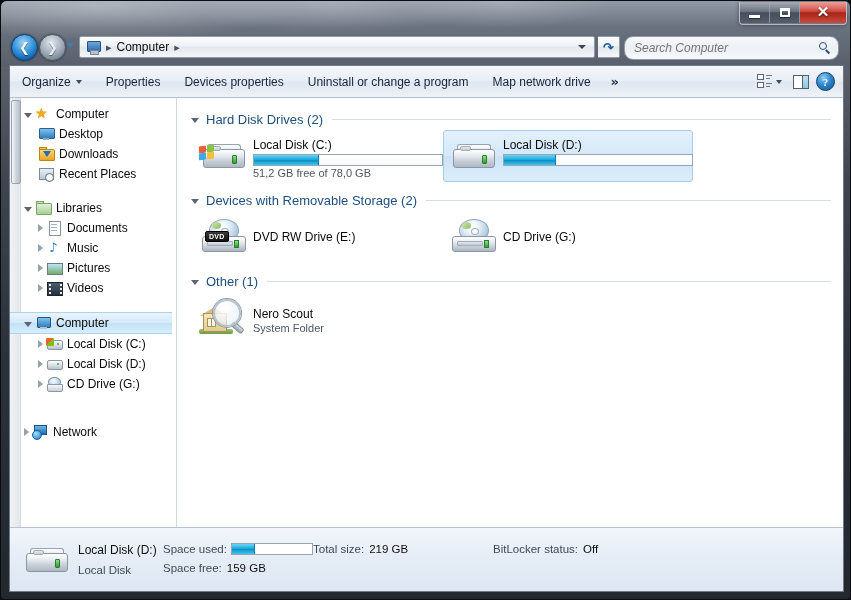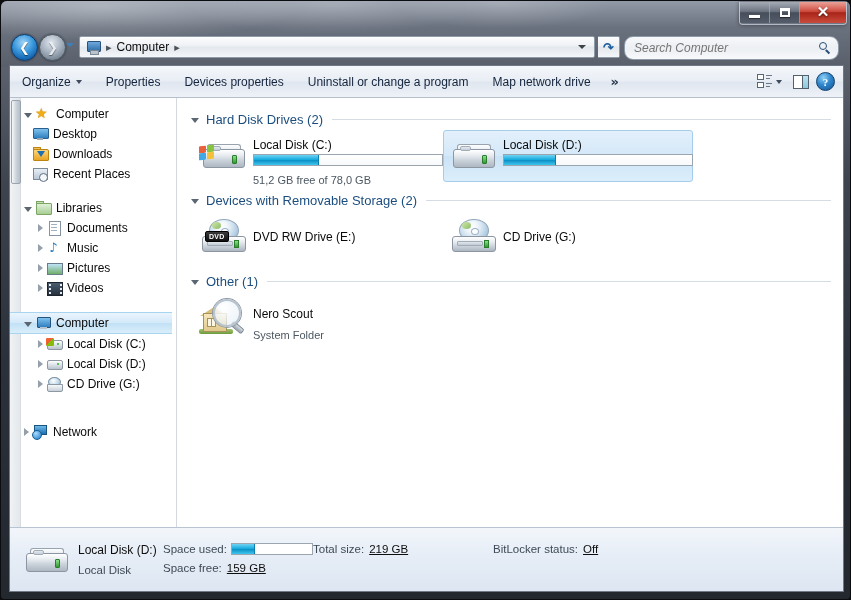--- a/index.html
+++ b/index.html
@@ -310,21 +310,21 @@
   #navpane-thumb {
     position: absolute; left: 1px; top: 2px; width: 8px; height: 82px;
     background: linear-gradient(90deg, #f6f8fa 0%, #cdd4dc 50%, #b4bdc7 100%);
     border: 1px solid #9aa4b0; border-radius: 2px;
   }
   #nav-list { padding: 6px 0 0 11px; }
   .nav-row {
     height: 20px; display: flex; align-items: center;
     padding-left: 3px; position: relative;
   }
-  .nav-row.indent1 { padding-left: 11px; }
+  .nav-row.indent1 { padding-left: 17px; }
   .nav-row.indent-child { padding-left: 17px; }
   .nav-label { margin-left: 5px; color: #0a0a0a; white-space: nowrap; }
   .nav-spacer { height: 14px; }
   .tri {
     width: 0; height: 0; flex: none;
     border-top: 4px solid transparent;
     border-bottom: 4px solid transparent;
     border-left: 5px solid #96a0ab;
     margin-right: 3px;
   }
@@ -502,21 +502,21 @@
     border: 1px solid transparent; border-radius: 3px;
     margin-bottom: 4px;
   }
   .tile.selected {
     background: linear-gradient(180deg, #e3f0fb 0%, #d4e8f8 50%, #cbe3f6 51%, #dceefb 100%);
     border: 1px solid #a3cdea;
   }
   .tile .tile-icon { width: 48px; height: 44px; flex: none; position: relative; }
   .tile .tile-text { margin-left: 6px; padding-top: 3px; min-width: 0; flex: 1; }
   .tile-name { font-size: 12px; color: #0a0a0a; white-space: nowrap; }
-  .tile-sub { font-size: 11px; color: #4c5761; margin-top: 8px; white-space: nowrap; }
+  .tile-sub { font-size: 11px; color: #4c5761; margin-top: 1px; white-space: nowrap; }
   .tile-sub.selected-sub { color: #2d4f6b; }
 
   
   .hdicon .hd-body {
     position: absolute; left: 4px; top: 14px; width: 40px; height: 17px;
     border-radius: 3px;
     background: linear-gradient(180deg, #ffffff 0%, #e9edf1 30%, #c9d1d9 62%, #aeb8c3 100%);
     border: 1px solid #8b96a2;
     box-shadow: inset 0 1px 0 rgba(255,255,255,0.95);
   }
@@ -654,21 +654,21 @@
     position: relative;
   }
   #details-icon { width: 48px; height: 42px; position: relative; flex: none; }
   #details-cols {
     display: flex; align-items: flex-start; margin-left: 8px; height: 42px;
     padding-top: 8px;
   }
   .dcol { display: flex; flex-direction: column; gap: 7px; }
   .drow { display: flex; align-items: center; font-size: 11.5px; white-space: nowrap; }
   .dlabel { color: #3e4a57; }
-  .dvalue { color: #0d0d0d; margin-left: 5px; text-decoration: underline; }
+  .dvalue { color: #0d0d0d; margin-left: 5px; }
   #d-name { font-size: 12px; color: #0d0d0d; }
   #d-type { font-size: 11.5px; color: #3e4a57; }
   .dcol.c1 { width: 85px; }
   .dcol.c2 { width: 150px; }
   .dcol.c3 { width: 180px; }
   .dcol.c4 { width: 190px; }
   #status-capbar {
     width: 133px; height: 12px; box-sizing: border-box;
     background: #fff; border: 1px solid #9aa5b0;
     position: relative; overflow: hidden; margin-left: 4px;

